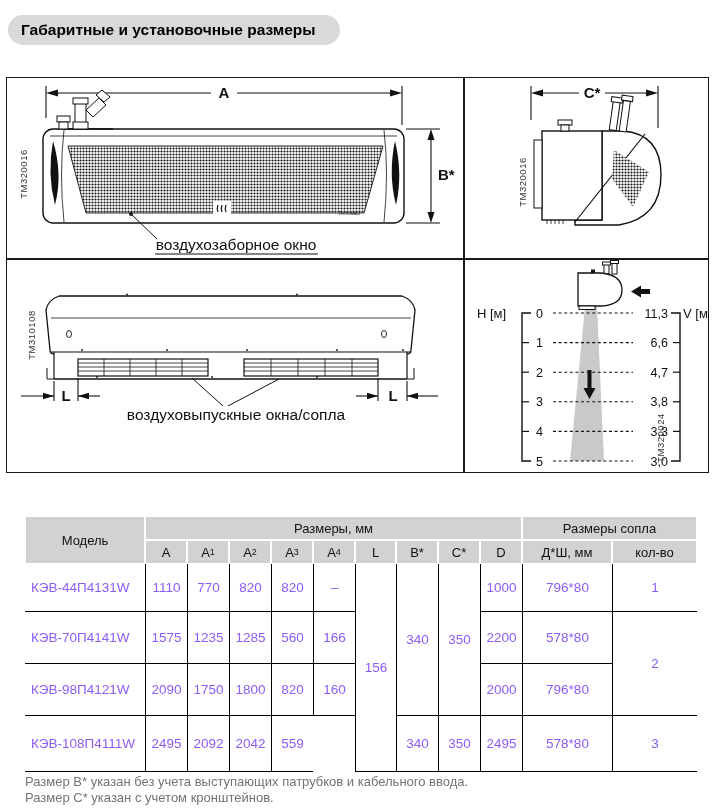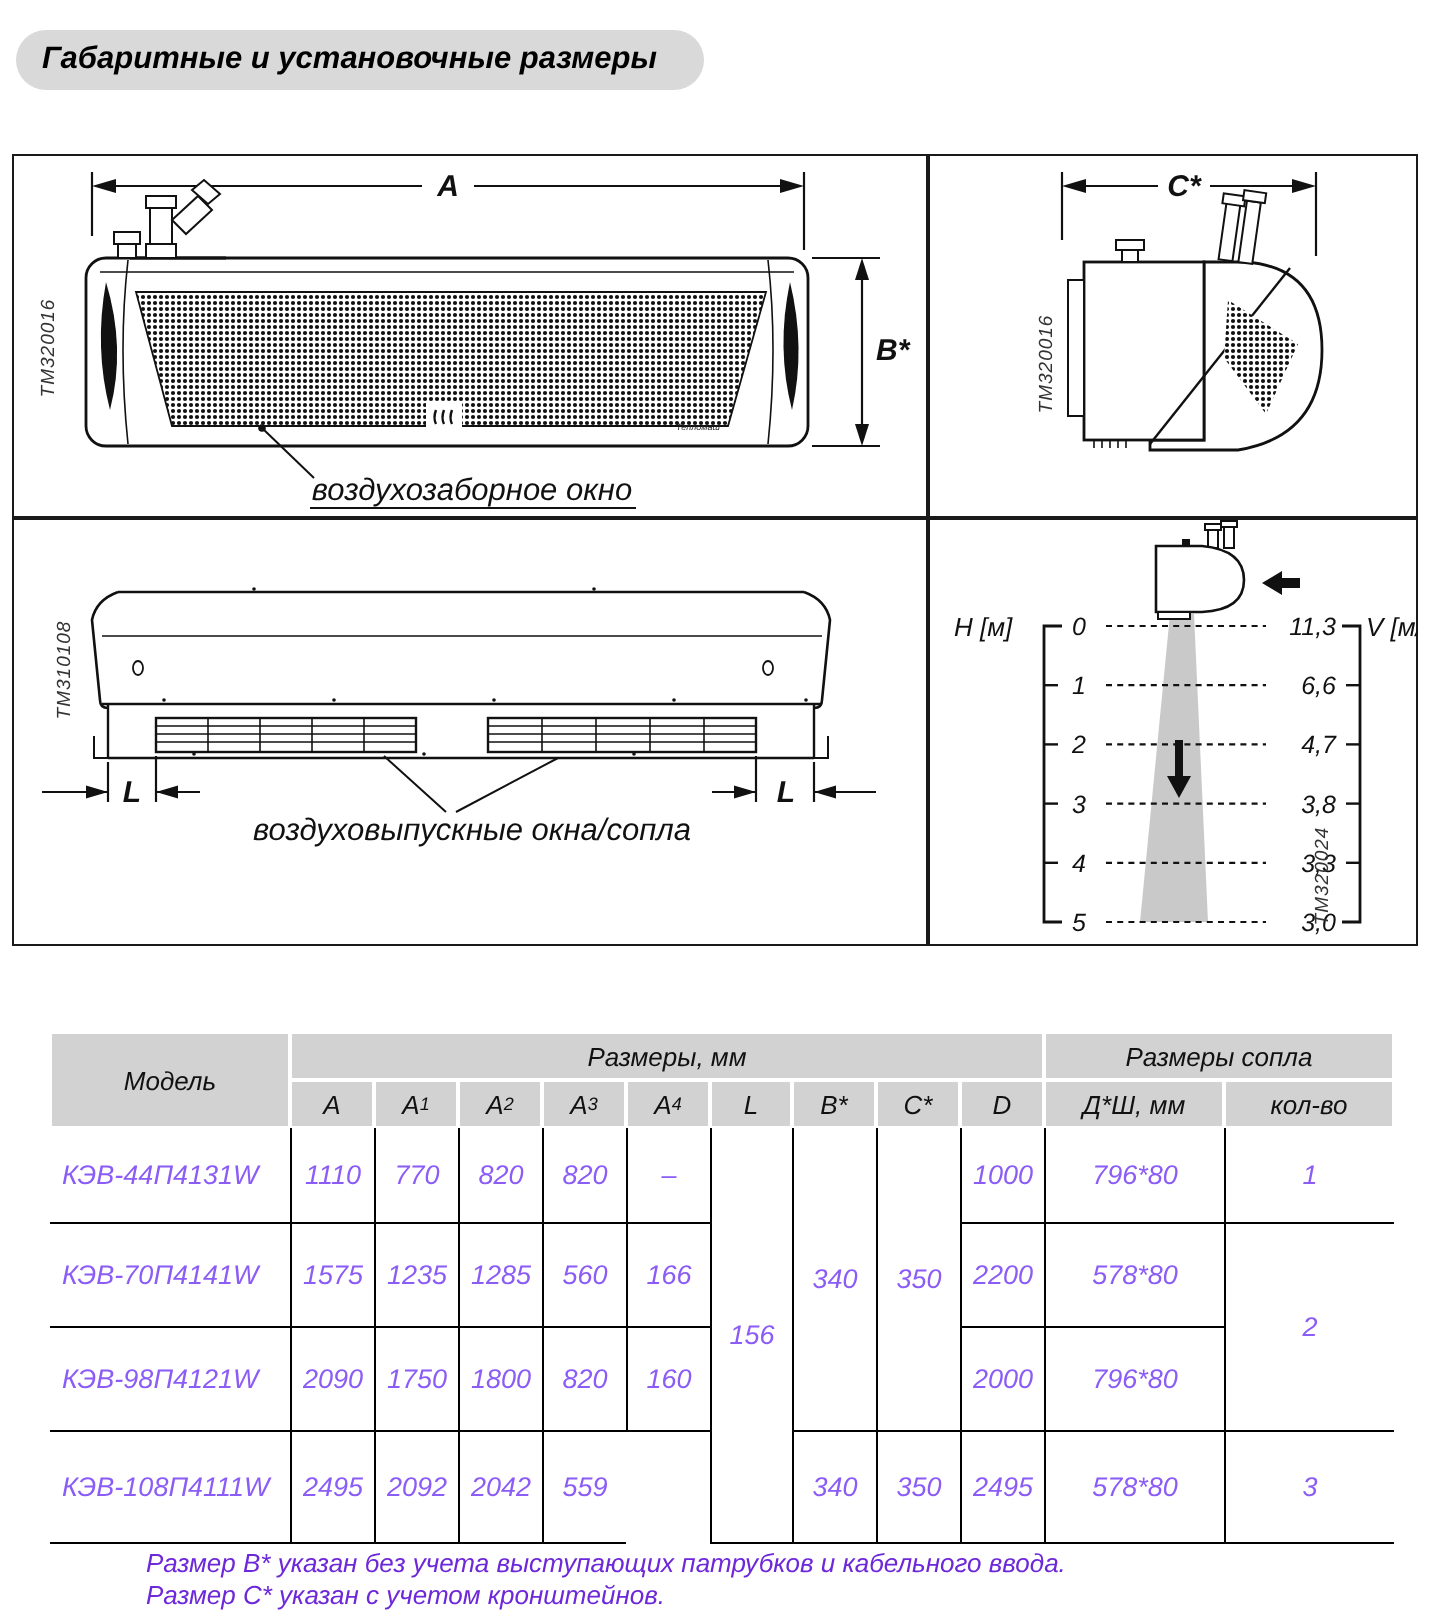--- a/index.html
+++ b/index.html
@@ -1,17 +1,17 @@
 <!DOCTYPE html>
 <html><head>
 <meta charset="utf-8">
 <style>
   html,body{margin:0;padding:0;background:#fff;}
   body{font-family:"Liberation Sans","DejaVu Sans",sans-serif;color:#111;}
-  #page{position:relative;width:715px;height:810px;background:#fff;overflow:hidden;font-style:italic;}
+  #page{position:relative;width:715px;height:810px;background:#fff;overflow:hidden;}
 
   
   .title-pill{position:absolute;left:8px;top:15px;height:30px;line-height:30px;
     background:#d9d9d9;border-radius:15px;padding:0 24px 0 13px;
     font-size:15.5px;font-weight:bold;color:#000;}
 
   
   .draw-box{position:absolute;left:6px;top:77px;width:703px;height:396px;
     border:1.5px solid #1a1a1a;box-sizing:border-box;background:#fff;}
   .v-div{position:absolute;left:456px;top:0;width:1.5px;height:100%;background:#1a1a1a;}
@@ -30,21 +30,21 @@
     grid-template-columns:120px 42px 42px 42px 42px 42px 41px 42px 42px 42px 90px 85px;
     grid-template-rows:24px 24px 48px 52px 52px 56px;font-size:13px;}
   .hc{background:#d2d2d2;margin:1px;display:flex;align-items:center;justify-content:center;
     color:#111;}
   .dc{border-bottom:1px solid #000;display:flex;align-items:center;justify-content:center;
     font-size:13.5px;color:#8b5cf6;box-sizing:border-box;}
   .dc.bl{border-left:1px solid #000;text-align:center;}
   .dc.model{justify-content:flex-start;padding-left:6px;}
   sub{font-size:9px;line-height:0;}
 
-  .notes{position:absolute;left:25px;top:774px;font-size:13px;line-height:16px;color:#6d28d9;margin-left:48px;}
+  .notes{position:absolute;left:25px;top:774px;font-size:13px;line-height:16px;color:#737373;}
 </style>
 </head>
 <body>
 
 <div id="page">
 
   <div class="title-pill">Габаритные и установочные размеры</div>
 
   <div class="draw-box">
 

